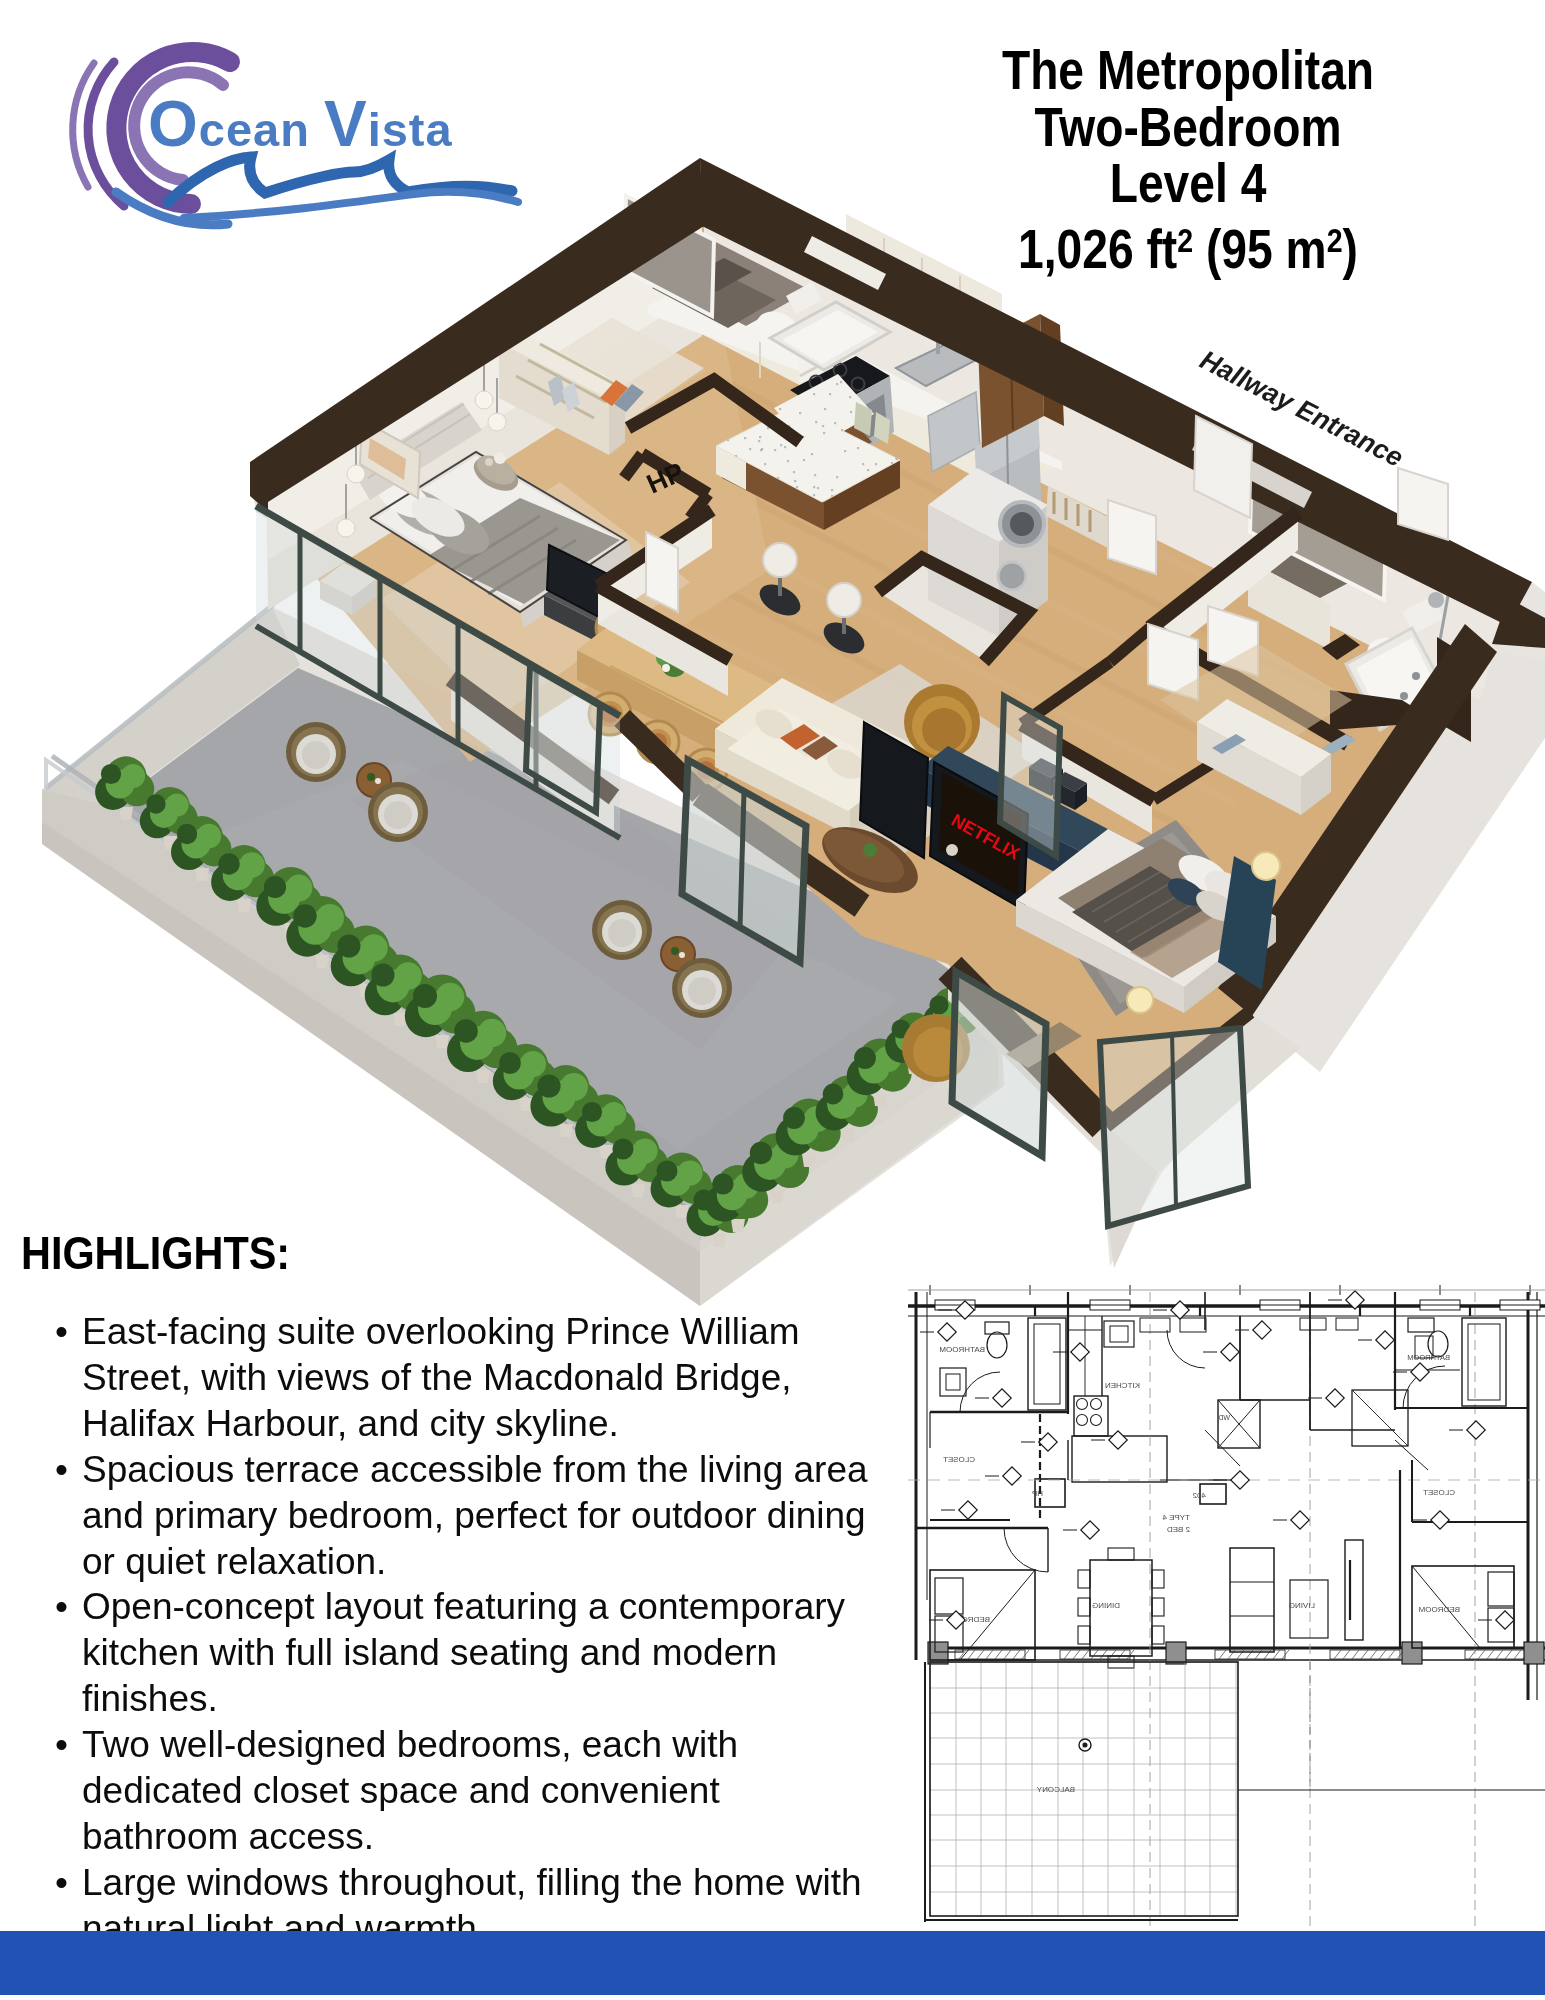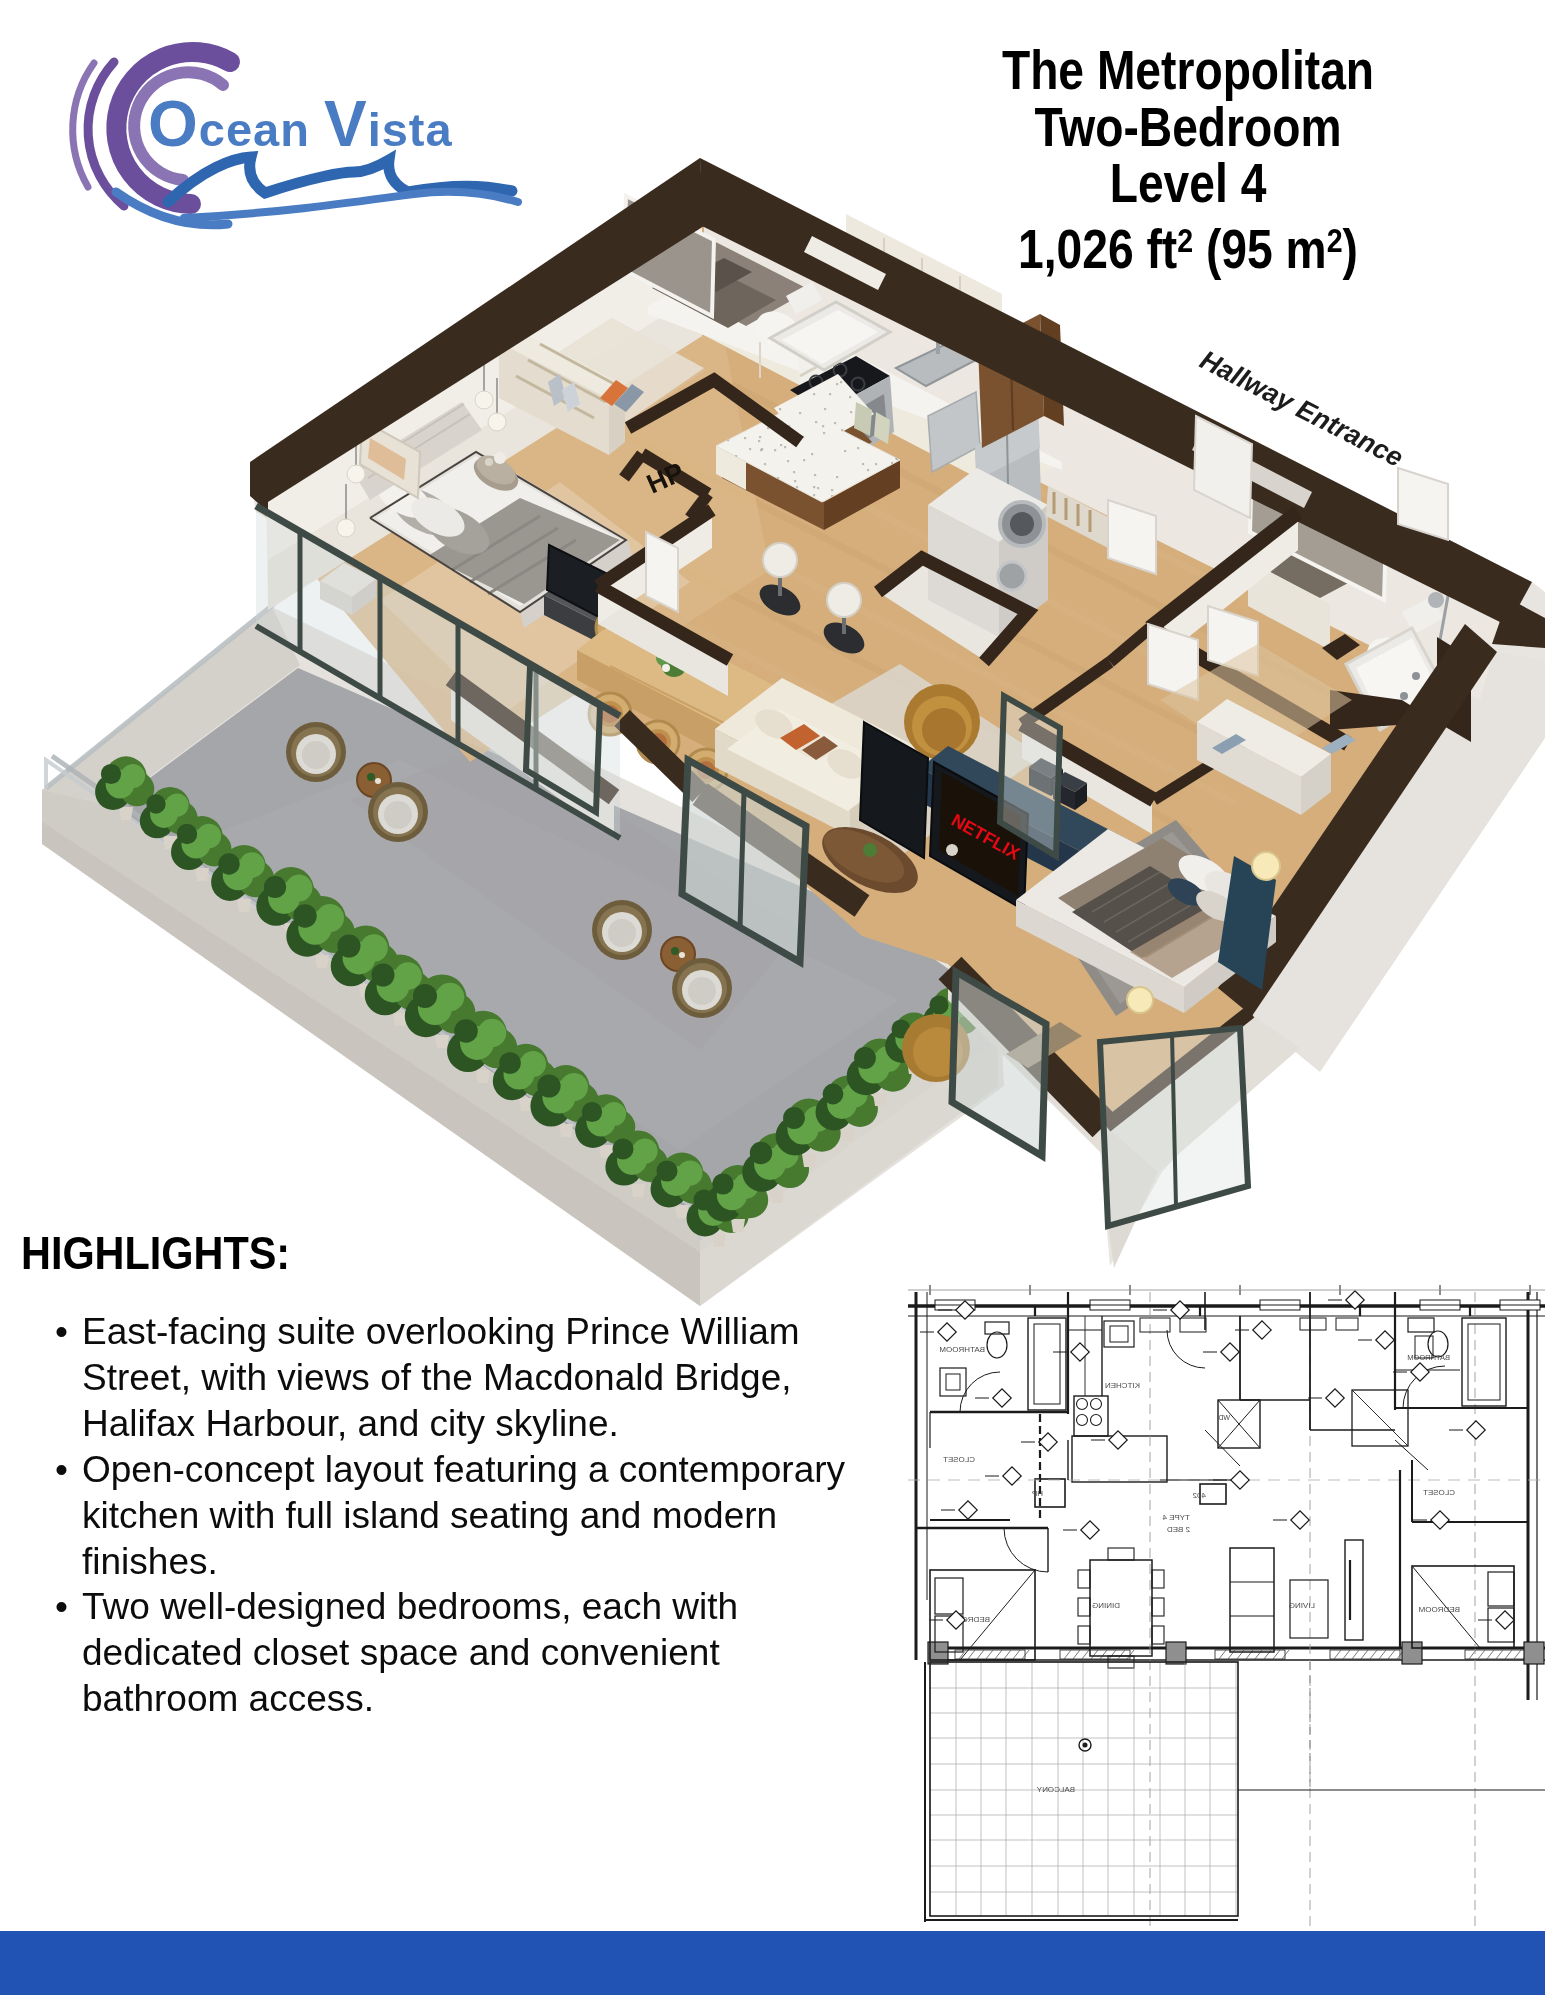--- a/index.html
+++ b/index.html
@@ -940,17 +940,19 @@
     <text x="130" y="132" font-family="Liberation Sans, sans-serif" font-weight="bold" fill="#4a7cc3" letter-spacing="1"><tspan font-size="64">O</tspan><tspan font-size="47">cean </tspan><tspan font-size="64">V</tspan><tspan font-size="47">ista</tspan></text>
   </svg>
 
 <div class="abs" id="title">The Metropolitan<br>Two-Bedroom<br>Level 4<br>1,026 ft<sup>2</sup> (95 m<sup>2</sup>)</div>
 
 <div class="abs" id="hl">HIGHLIGHTS:</div>
 
 <div class="abs" id="bullets">
     <ul>
 <li>East-facing suite overlooking Prince William Street, with views of the Macdonald Bridge, Halifax Harbour, and city skyline.</li>
+<li>Spacious terrace accessible from the living area and primary bedroom, perfect for outdoor dining or quiet relaxation.</li>
 <li>Open-concept layout featuring a contemporary kitchen with full island seating and modern finishes.</li>
 <li>Two well-designed bedrooms, each with dedicated closet space and convenient bathroom access.</li>
+<li>Large windows throughout, filling the home with natural light and warmth.</li>
 </ul>
   </div>
 
 <div class="abs" id="bluebar"></div>
 </body></html>

